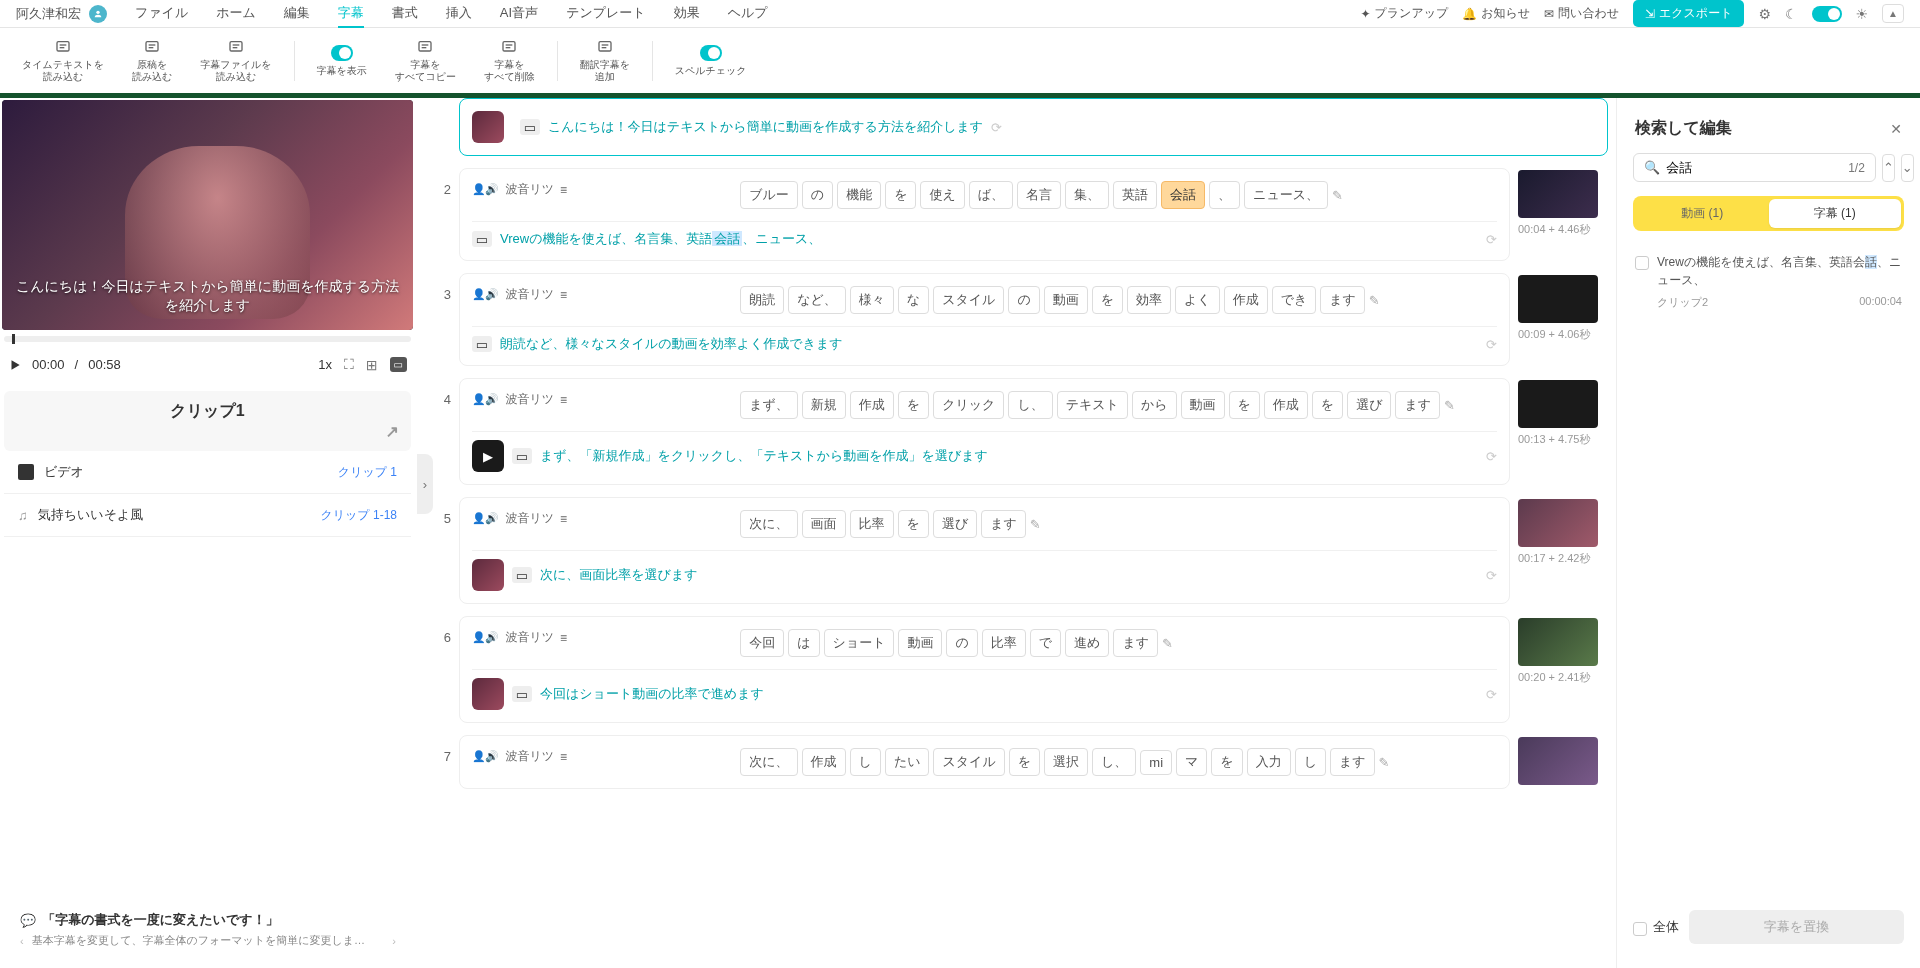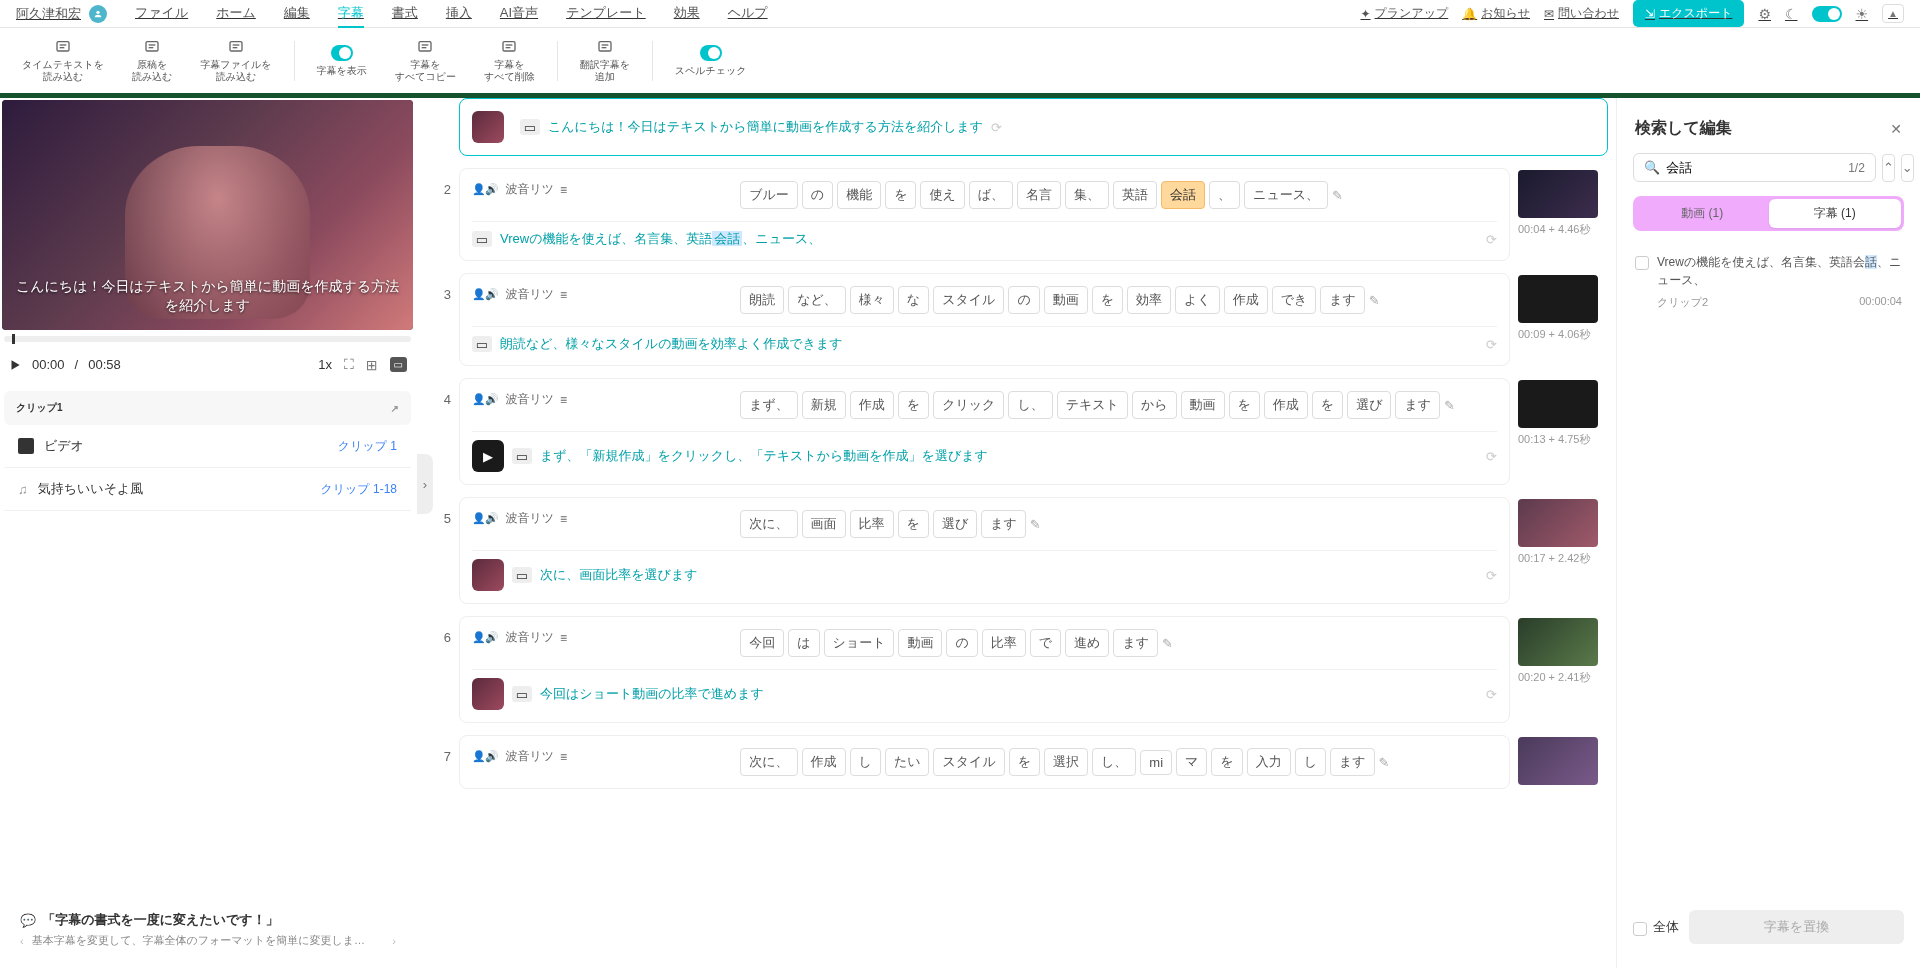--- a/index.html
+++ b/index.html
@@ -1,18 +1,18 @@
 <!DOCTYPE html>
 <html><head>
 <meta charset="utf-8">
 <style>
 * { margin: 0; padding: 0; box-sizing: border-box; font-family: -apple-system, BlinkMacSystemFont, "Segoe UI", sans-serif; }
 body { background: #fff; color: #333; font-size: 13px; overflow: hidden; }
 .app { display: flex; flex-direction: column; height: 968px; width: 1920px; }
-.topbar { display: flex; align-items: center; height: 28px; border-bottom: 1px solid #e5e5e5; padding: 0 16px; gap: 8px; text-decoration: underline; }
+.topbar { display: flex; align-items: center; height: 28px; border-bottom: 1px solid #e5e5e5; padding: 0 16px; gap: 8px; }
 .user-name { font-size: 13px; color: #555; }
 .avatar { width: 18px; height: 18px; background: #4db6cc; border-radius: 50%; display: flex; align-items: center; justify-content: center; }
 .avatar svg { width: 10px; height: 10px; fill: #fff; }
 .menu-items { display: flex; gap: 28px; margin-left: 20px; justify-content: center; }
 .menu-item { font-size: 13px; color: #555; cursor: pointer; padding: 4px 0; }
 .menu-item.active { color: #00c4cc; border-bottom: 2px solid #00c4cc; }
 .topbar-right { margin-left: auto; display: flex; align-items: center; gap: 14px; }
 .top-btn { display: flex; align-items: center; gap: 4px; font-size: 12px; color: #555; cursor: pointer; }
 .export-btn { background: #00c4cc; color: #fff; padding: 5px 12px; border-radius: 5px; font-size: 12px; display: flex; align-items: center; gap: 4px; }
 .toggle { width: 30px; height: 16px; background: #00c4cc; border-radius: 8px; position: relative; cursor: pointer; }
@@ -30,21 +30,21 @@
 .video-img { width: 100%; height: 100%; background: linear-gradient(135deg,#2d1b3d 0%,#5c3a4d 40%,#8b4a5e 70%,#d17a7a 100%); position: relative; }
 .video-person { position: absolute; left: 30%; top: 20%; width: 45%; height: 75%; background: radial-gradient(ellipse at 50% 30%, rgba(220,150,150,0.8), rgba(100,50,60,0.5)); border-radius: 40% 40% 20% 20%; }
 .video-overlay { position: absolute; bottom: 14px; left: 10px; right: 10px; color: #fff; text-align: center; font-size: 14px; font-weight: 500; line-height: 1.4; text-shadow: 0 1px 3px rgba(0,0,0,0.8); }
 .scrub { height: 6px; background: #eee; margin: 6px 2px 0; border-radius: 3px; position: relative; }
 .scrub-head { width: 3px; height: 10px; background: #333; position: absolute; left: 2%; top: -2px; }
 .playback { display: flex; align-items: center; gap: 10px; padding: 14px 6px; }
 .play-icon { cursor: pointer; }
 .time-text { font-size: 13px; color: #333; }
 .pb-right { margin-left: auto; display: flex; gap: 12px; align-items: center; }
 .clip-panel { margin: 4px 2px; }
-.clip-header { display: flex; align-items: center; padding: 10px 12px; background: #f7f7f7; border-radius: 6px; font-size: 10px; font-weight: 600; }
+.clip-header { display: flex; align-items: center; padding: 10px 12px; background: #f7f7f7; border-radius: 6px; font-size: 16px; font-weight: 600; flex-direction: column; }
 .clip-header .ext { margin-left: auto; color: #999; cursor: pointer; }
 .clip-item { display: flex; align-items: center; padding: 12px 14px; gap: 10px; border-bottom: 1px solid #f0f0f0; }
 .clip-item .thumb { width: 16px; height: 16px; background: #333; border-radius: 2px; }
 .clip-item .note { color: #999; }
 .clip-item-right { margin-left: auto; font-size: 12px; color: #3b82f6; }
 .tip-card { position: absolute; bottom: 10px; left: 8px; width: 400px; padding: 10px 12px; }
 .tip-title { display: flex; gap: 6px; align-items: center; font-size: 13px; font-weight: 600; color: #333; }
 .tip-desc { font-size: 11px; color: #888; margin-top: 4px; display: flex; align-items: center; justify-content: space-between; }
 .collapse-handle { position: absolute; left: 417px; top: 50%; transform: translateY(-50%); width: 16px; height: 60px; background: #eee; border-radius: 0 8px 8px 0; display: flex; align-items: center; justify-content: center; cursor: pointer; color: #777; z-index: 5; }
 .center-panel { flex: 1; overflow-y: auto; padding: 0 8px; position: relative; }
@@ -74,21 +74,21 @@
 .avatar-sm { width: 32px; height: 32px; border-radius: 6px; background: linear-gradient(135deg,#5c2a3d,#9c4a5e); }
 .avatar-play { background: #1a1a1a; display:flex; align-items:center; justify-content:center; color:#fff; }
 .right-panel { width: 304px; border-left: 1px solid #eee; display: flex; flex-direction: column; padding: 14px 10px; }
 .rp-header { display: flex; align-items: center; justify-content: space-between; padding: 6px 8px 14px; }
 .rp-title { font-size: 16px; font-weight: 600; }
 .search-row { display: flex; gap: 6px; padding: 0 6px 10px; align-items: center; }
 .search-box { flex: 1; display: flex; align-items: center; border: 1px solid #ddd; border-radius: 6px; padding: 6px 10px; gap: 6px; }
 .search-box input { border: none; outline: none; flex: 1; font-size: 13px; }
 .search-count { font-size: 12px; color: #777; }
 .nav-btn { width: 22px; height: 28px; border: 1px solid #ddd; border-radius: 4px; display: flex; align-items: center; justify-content: center; cursor: pointer; color: #777; background: #fff; }
-.tabs { display: flex; background: #f0abfc; border-radius: 8px; padding: 3px; margin: 4px 6px 12px; }
+.tabs { display: flex; background: #fde047; border-radius: 8px; padding: 3px; margin: 4px 6px 12px; }
 .tab { flex: 1; text-align: center; padding: 6px 0; font-size: 12px; color: #666; cursor: pointer; border-radius: 6px; }
 .tab.active { background: #fff; color: #333; box-shadow: 0 1px 2px rgba(0,0,0,0.08); }
 .result-item { padding: 10px 8px; display: flex; gap: 8px; }
 .checkbox { width: 14px; height: 14px; border: 1px solid #ccc; border-radius: 3px; margin-top: 3px; flex-shrink: 0; }
 .result-text { font-size: 12px; color: #555; line-height: 1.5; }
 .result-text .hl { background: #cfe8ff; }
 .result-meta { display: flex; justify-content: space-between; font-size: 11px; color: #999; margin-top: 6px; }
 .rp-footer { margin-top: auto; display: flex; gap: 10px; padding: 10px 6px; align-items: center; }
 .chk-all { display: flex; align-items: center; gap: 6px; font-size: 13px; }
 .replace-btn { flex: 1; padding: 8px; background: #eee; color: #aaa; border-radius: 6px; text-align: center; font-size: 13px; }

